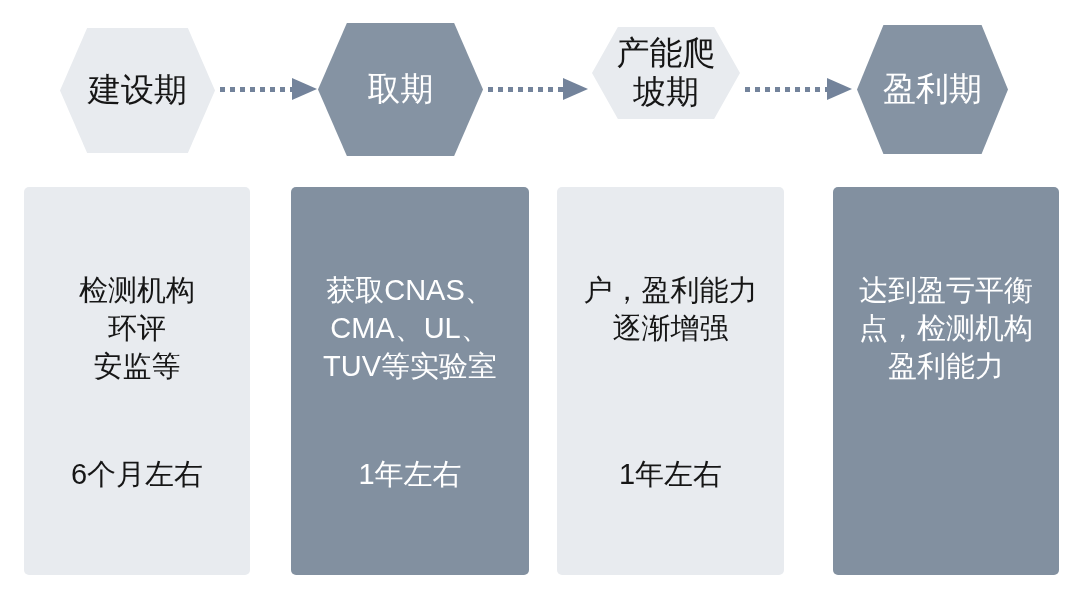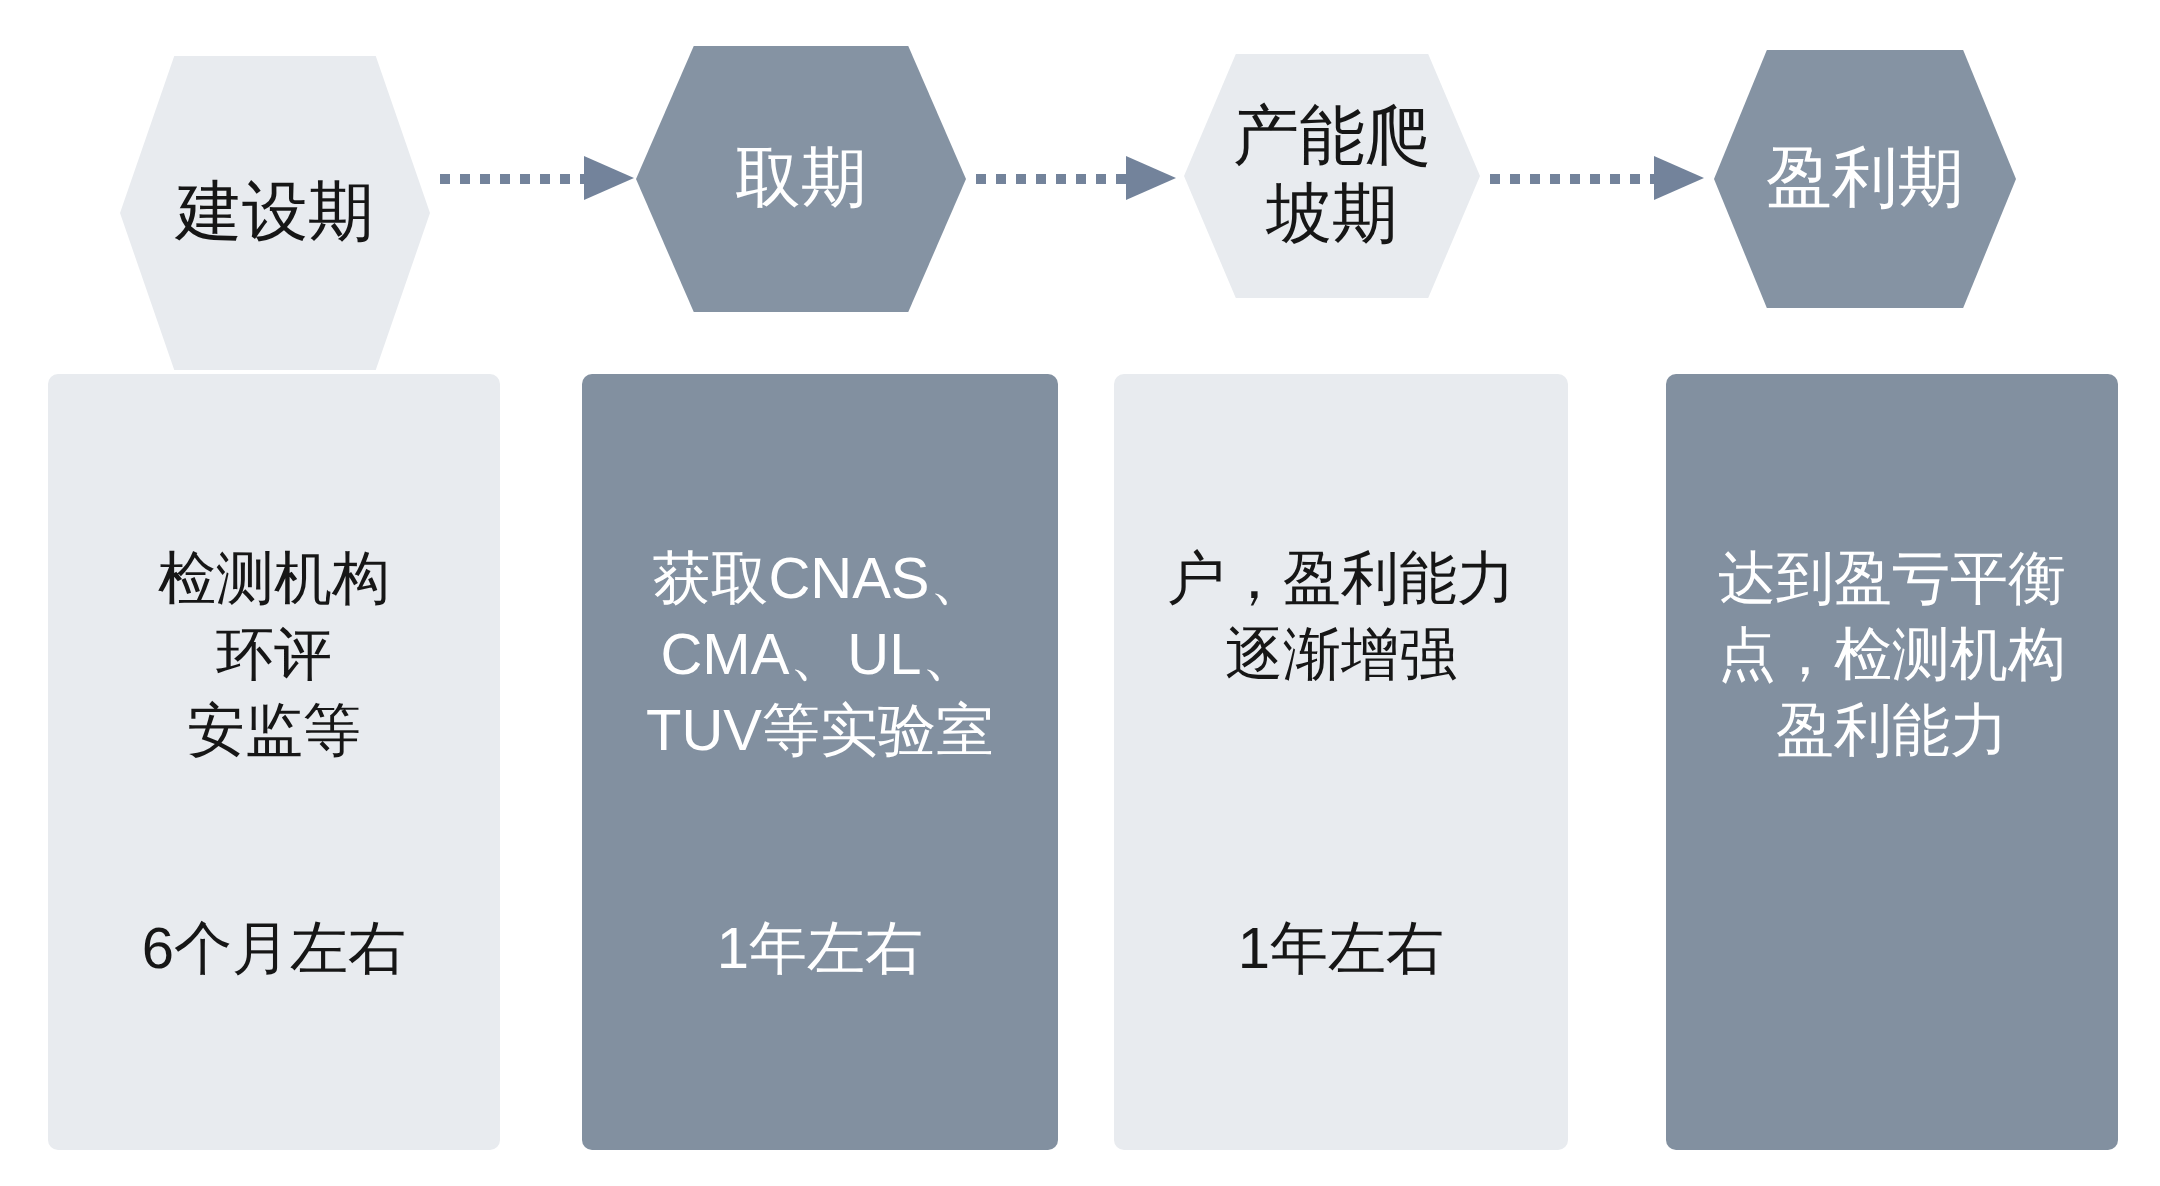--- a/index.html
+++ b/index.html
@@ -13,23 +13,23 @@
   
   .hex{
     position:absolute;
     display:flex;align-items:center;justify-content:center;
     text-align:center;
     clip-path:polygon(17.5% 0%,82.5% 0%,100% 50%,82.5% 100%,17.5% 100%,0% 50%);
     font-size:33px;line-height:1.18;font-weight:400;
   }
   .tone-light{background:#E8EBEF;color:#161616;}
   .tone-dark{background:#8593A3;color:#ffffff;}
-  .hex-1{left:60px;top:28px;width:155px;height:157px;}
+  .hex-1{left:60px;top:28px;width:155px;height:125px;}
   .hex-2{left:318px;top:23px;width:165px;height:133px;}
-  .hex-3{left:592px;top:27px;width:148px;height:122px;}
+  .hex-3{left:592px;top:27px;width:148px;height:92px;}
   .hex-4{left:857px;top:25px;width:151px;height:129px;}
   
   .arrow{
     position:absolute;top:78px;height:22px;
     display:flex;align-items:center;
   }
   .arrow-1{left:220px;width:97px;}
   .arrow-2{left:488px;width:100px;}
   .arrow-3{left:745px;width:107px;}
   .arrow-dots{

